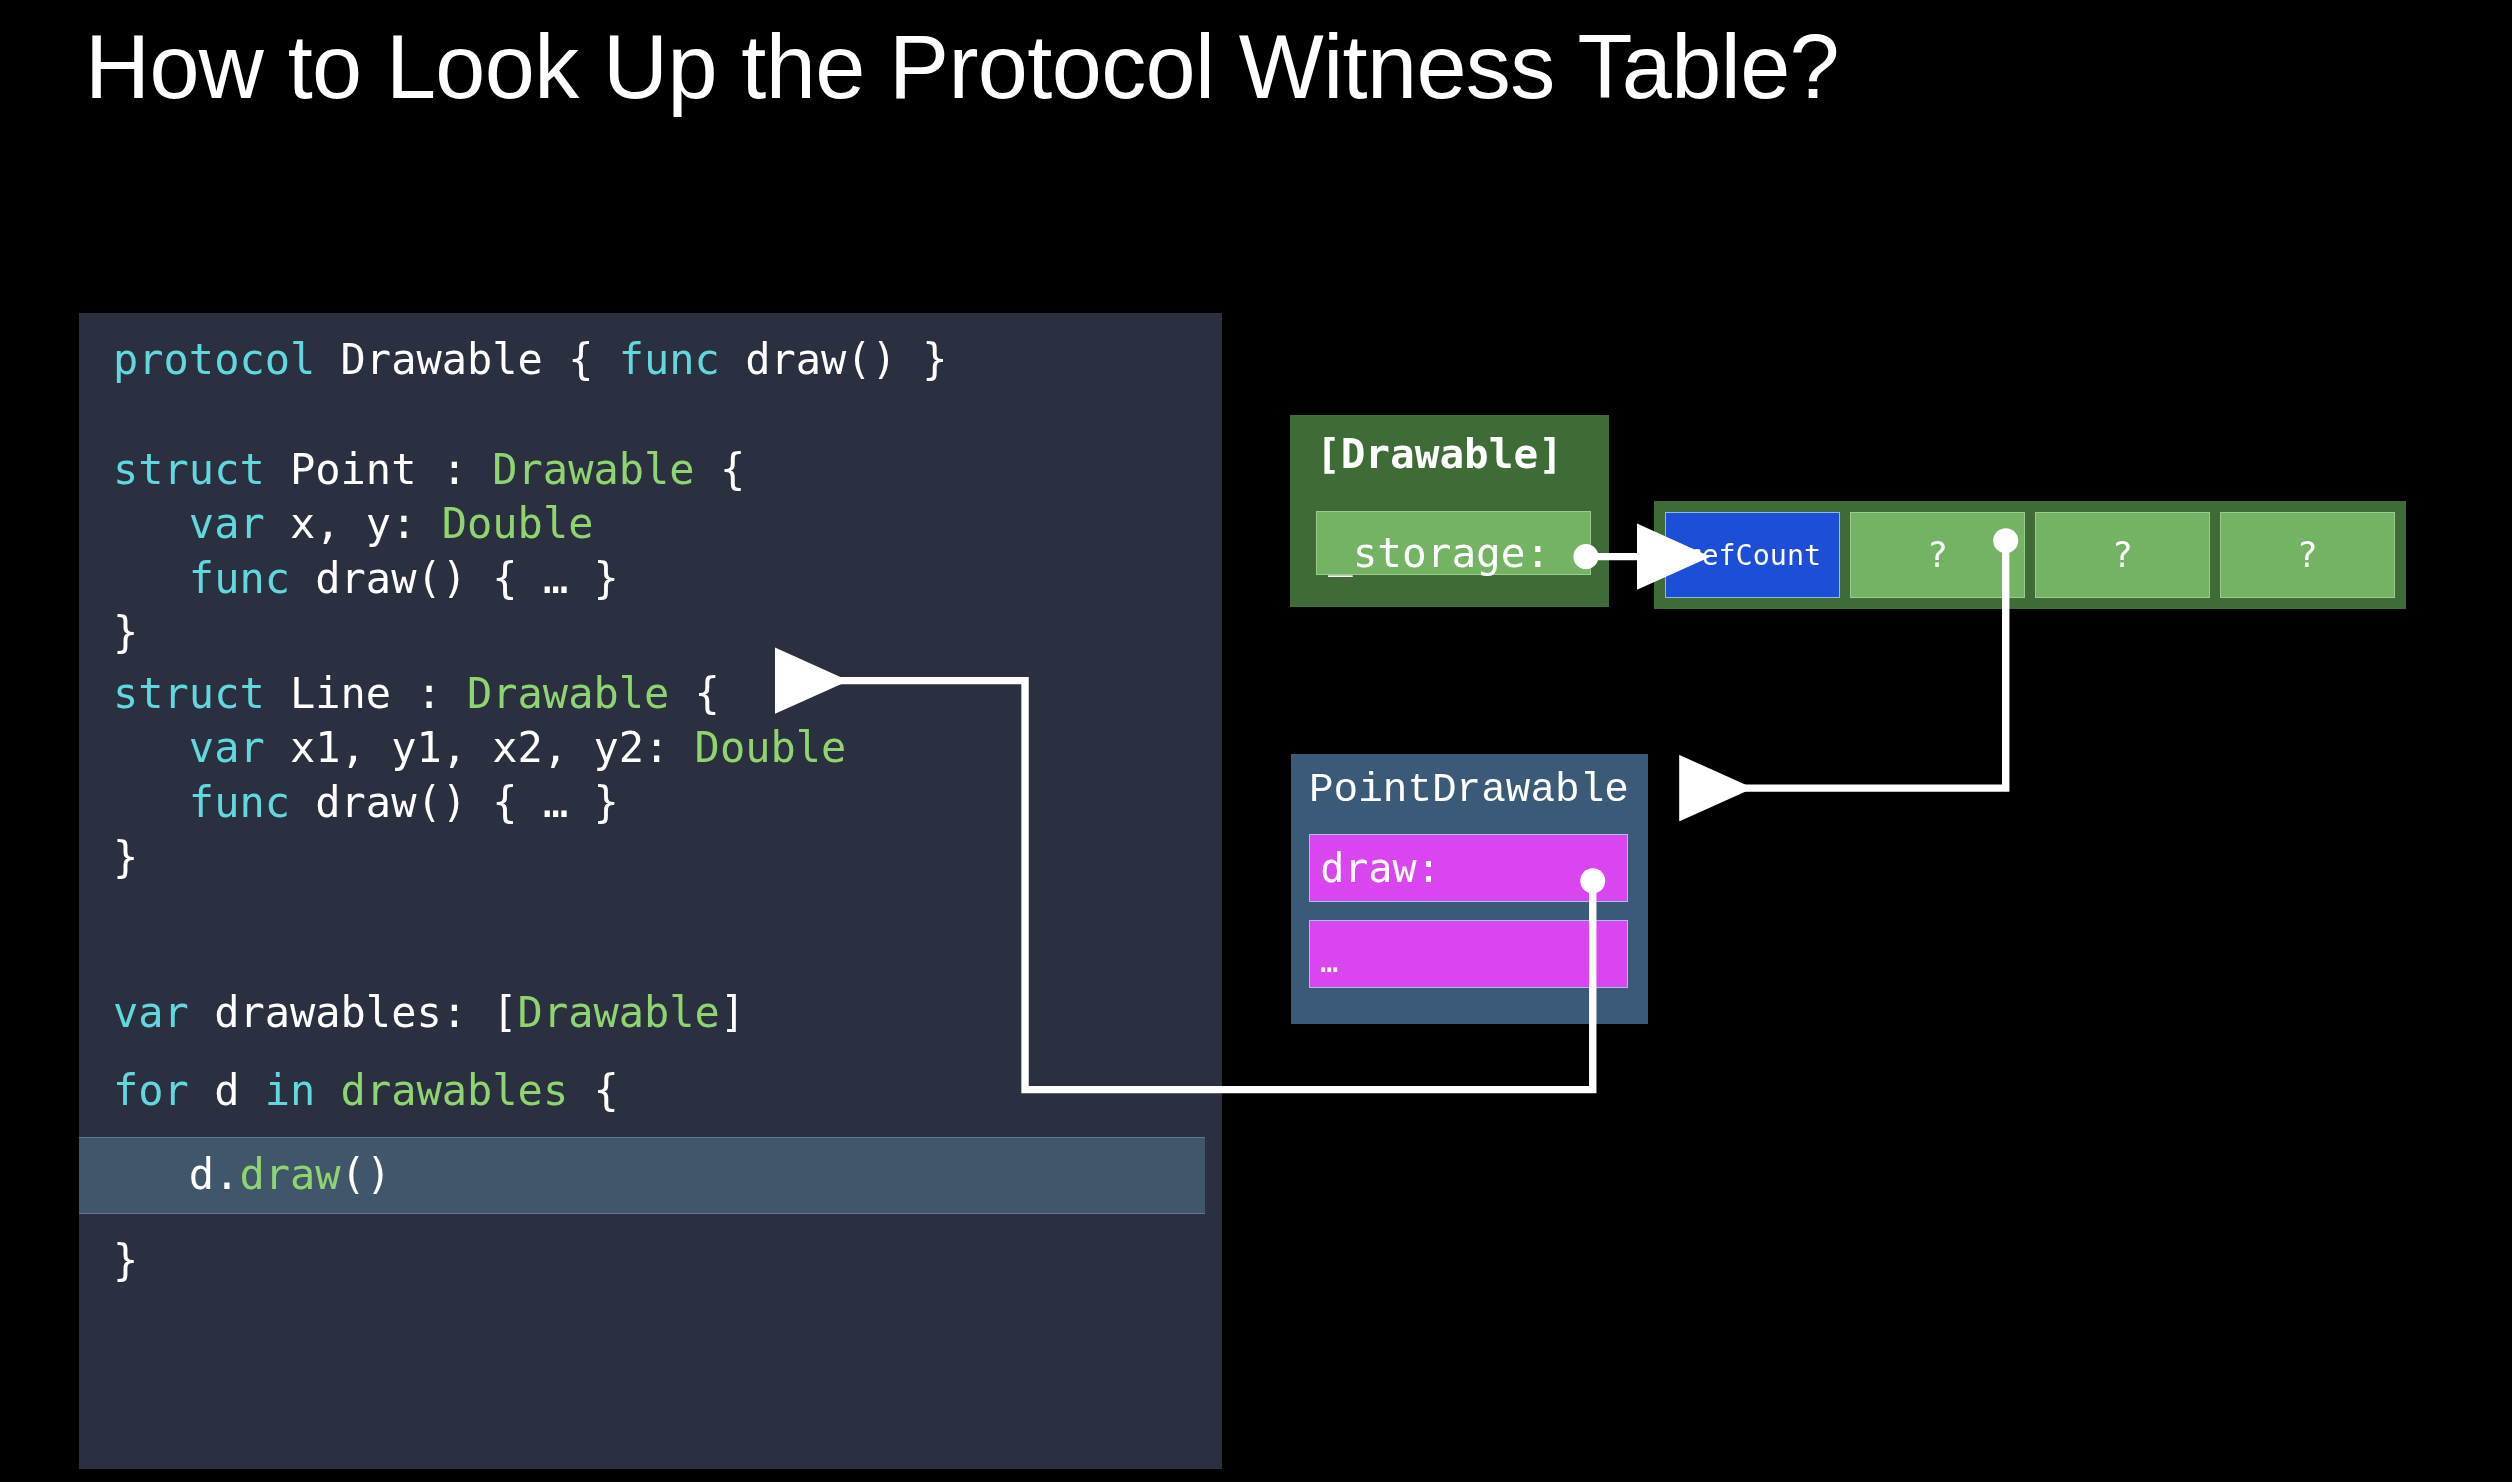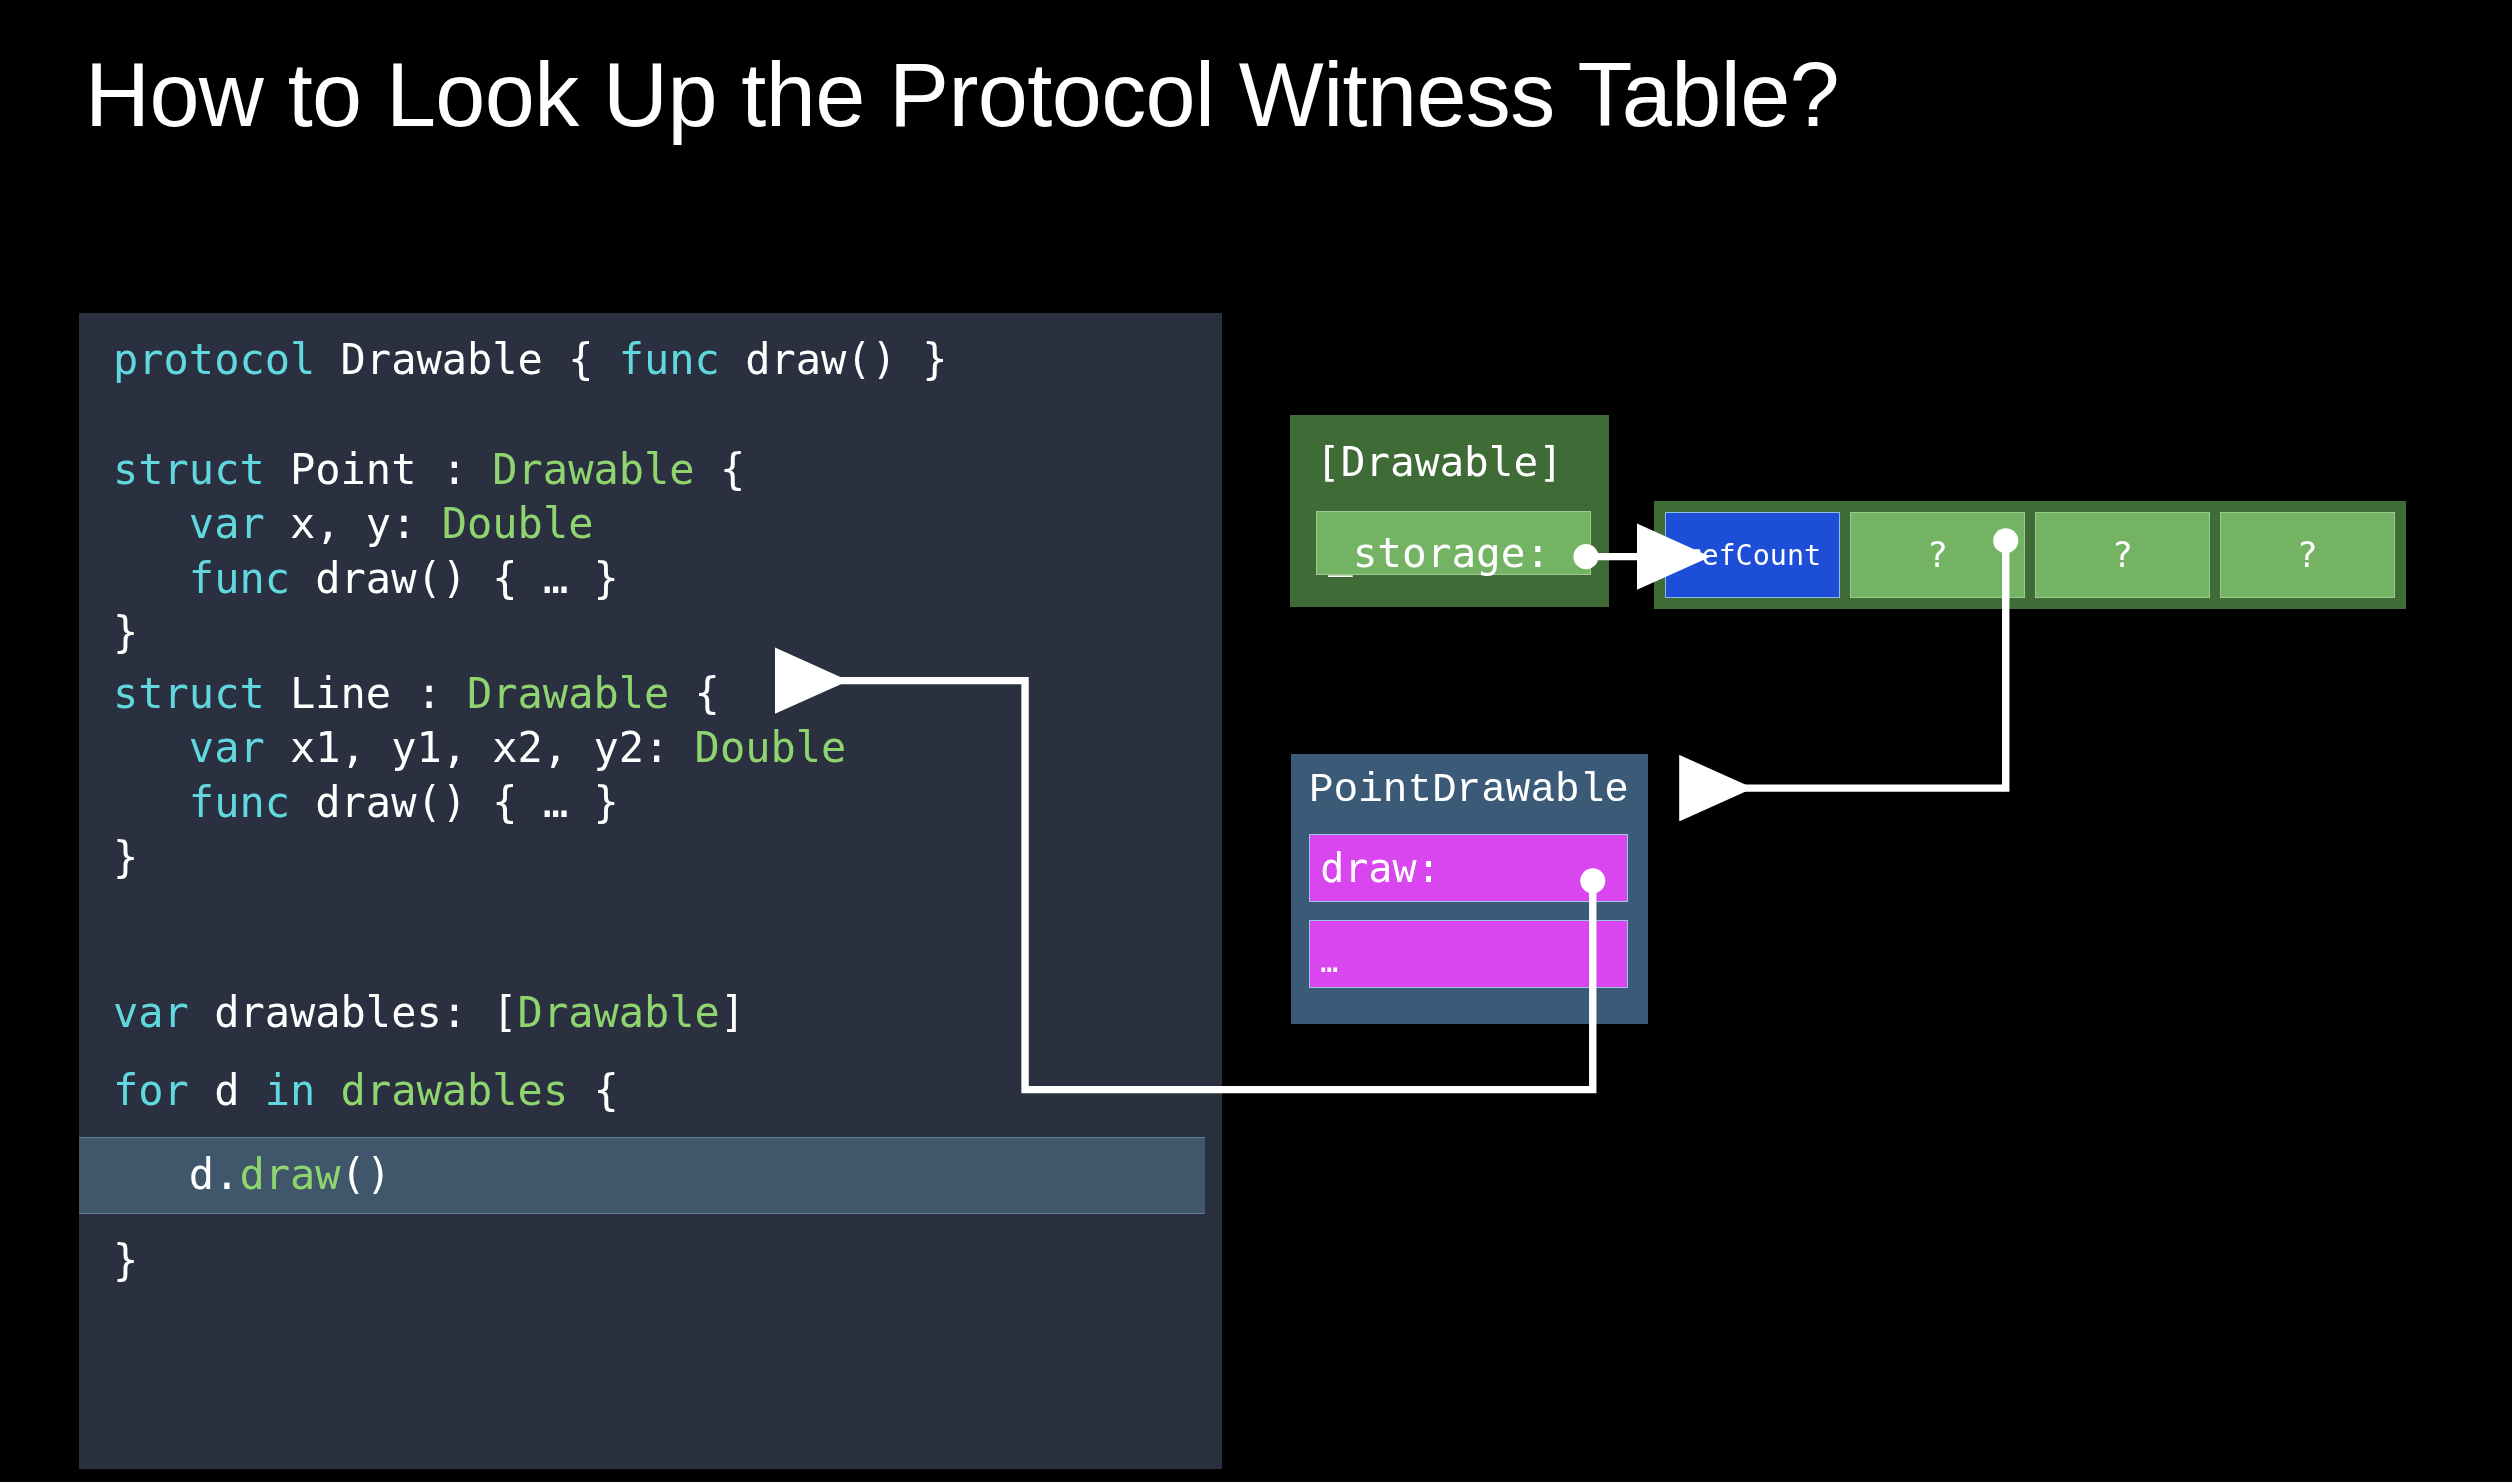--- a/index.html
+++ b/index.html
@@ -20,21 +20,20 @@
     position: absolute;
     left: 85px;
     top: 16px;
     font-family: "Liberation Sans", sans-serif;
     font-weight: 300;
     font-size: 90px;
     letter-spacing: -0.6px;
     color: #ffffff;
     white-space: nowrap;
     line-height: 1.15;
-    margin-top: 28px;
   }
 
   
   #code-panel {
     position: absolute;
     left: 79px;
     top: 313px;
     width: 1143px;
     height: 1156px;
     background: #2b3040;
@@ -71,25 +70,26 @@
     left: 1290px;
     top: 415px;
     width: 319px;
     height: 192px;
     background: #3f6b37;
     box-sizing: border-box;
   }
   #drawable-box-label {
     position: absolute;
     left: 26px;
-    top: 23px;
+    top: 15px;
     font-family: "DejaVu Sans Mono", monospace;
     font-size: 41px;
     color: #ffffff;
     white-space: nowrap;
+    font-weight: bold;
   }
   #storage-cell {
     position: absolute;
     left: 25.6px;
     top: 96px;
     width: 275px;
     height: 64px;
     background: #74b264;
     border: 1.1px solid #9ccb8f;
     box-sizing: border-box;

